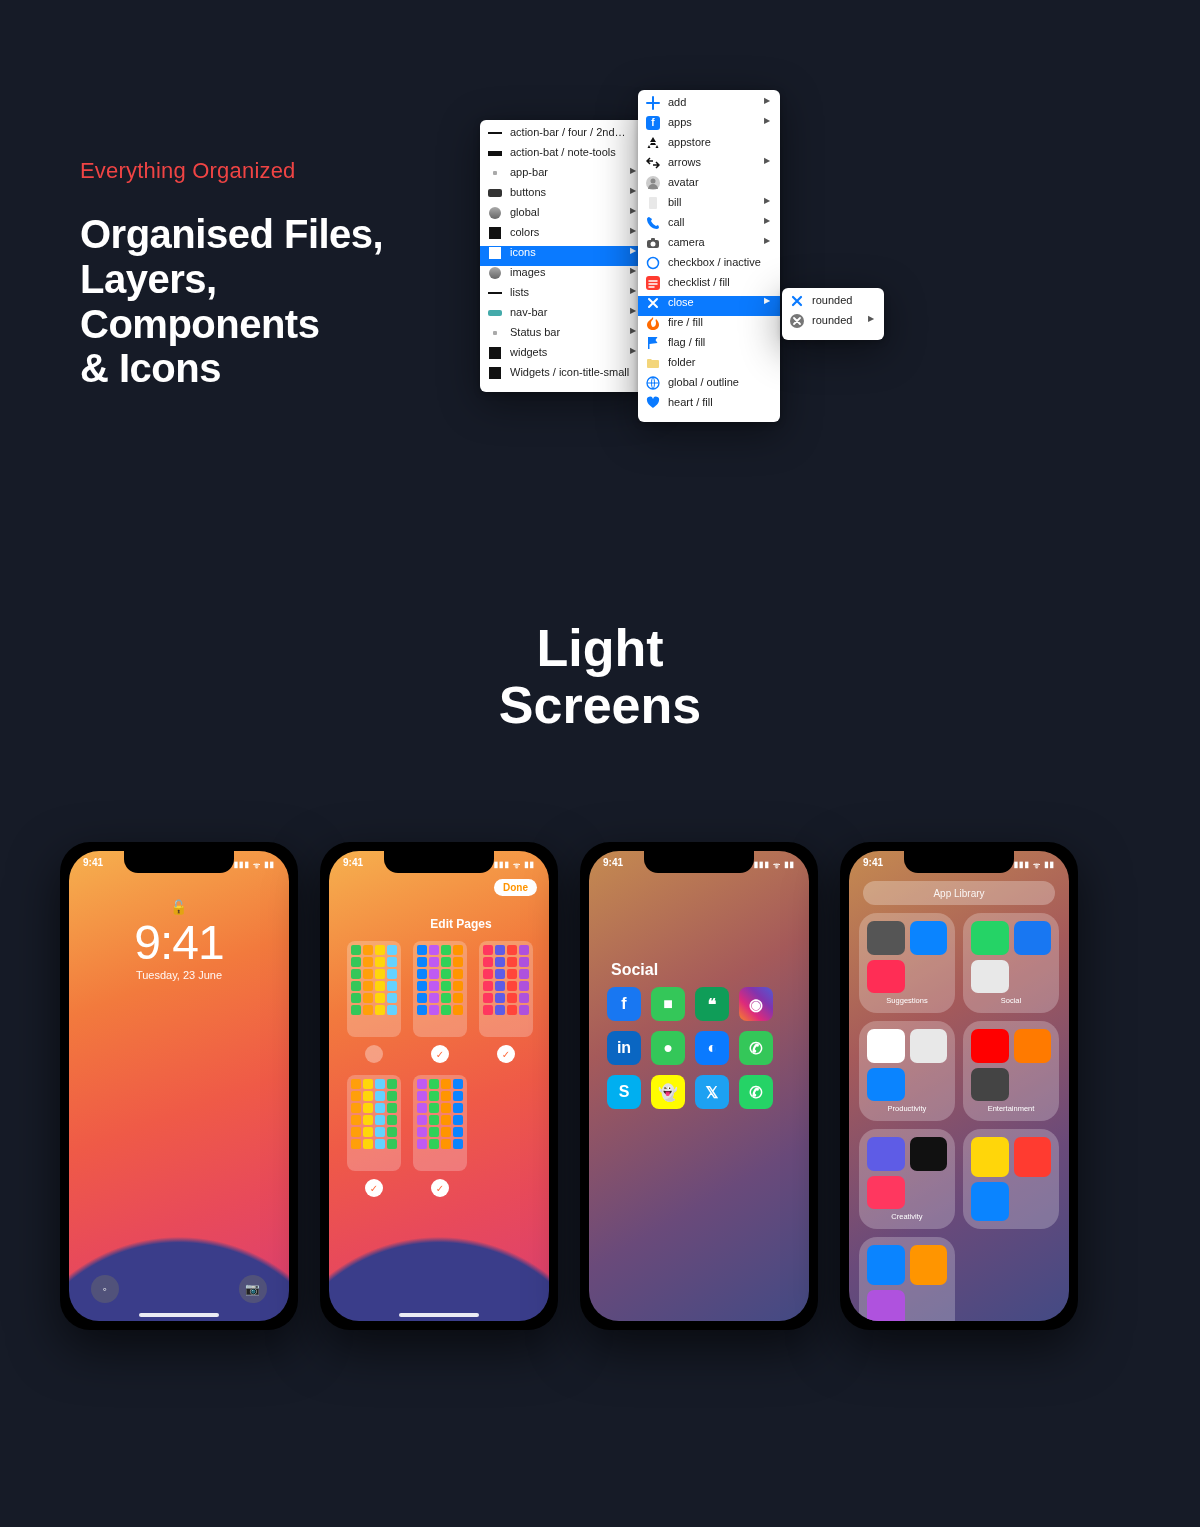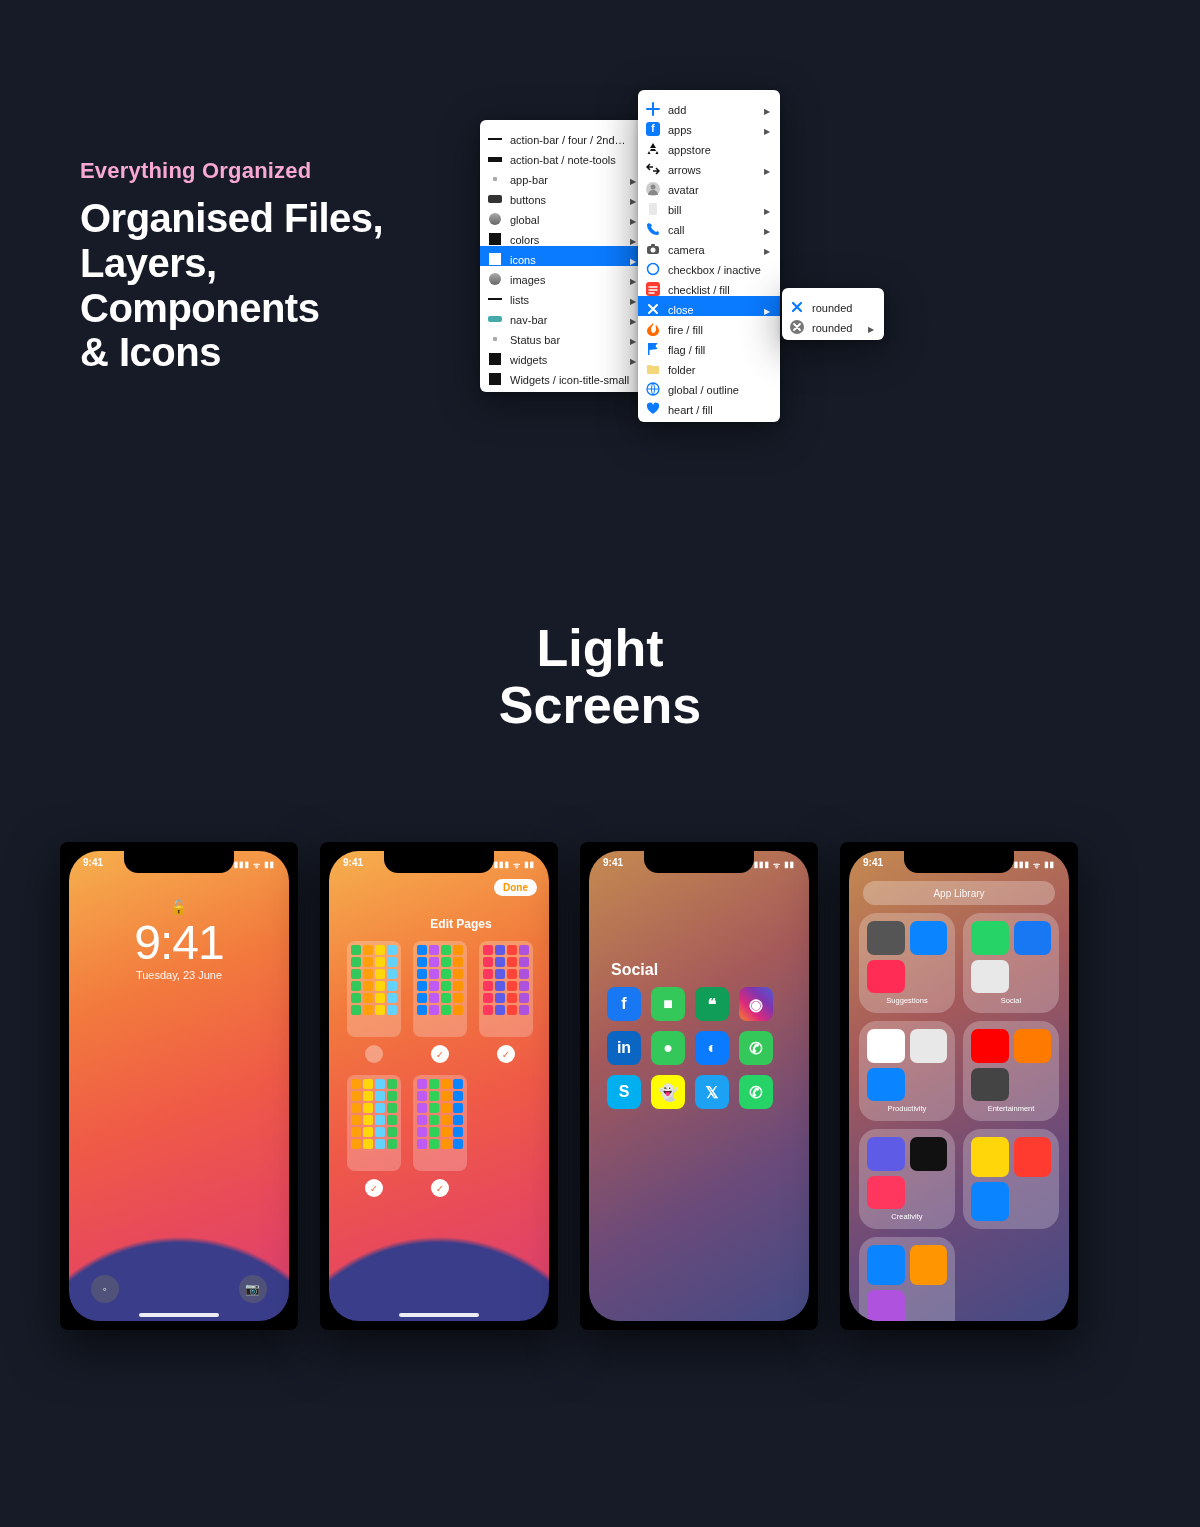--- a/index.html
+++ b/index.html
@@ -8,31 +8,31 @@
   font-family: -apple-system, BlinkMacSystemFont, "Segoe UI", Helvetica, Arial, sans-serif;
   width: 1200px;
   height: 1527px;
   position: relative;
   overflow: hidden;
   color: #fff;
 }
 
 
 .hero-text { position: absolute; left: 80px; top: 158px; }
-.eyebrow { font-size: 22px; font-weight: 700; color: #f9a8d4; letter-spacing: 0.2px; margin-bottom: 12px; }
+.eyebrow { font-size: 22px; font-weight: 400; color: #ef4444; letter-spacing: 0.2px; margin-bottom: 28px; }
 .headline { font-size: 40px; font-weight: 700; line-height: 1.12; letter-spacing: -0.5px; }
 
 
 .panel {
   position: absolute; background: #fff; border-radius: 6px;
   box-shadow: 0 10px 40px rgba(0,0,0,.45), 0 2px 6px rgba(0,0,0,.25);
   color: #222; font-size: 11px;
 }
 .panel-row {
-  display: flex; align-items: flex-end; height: 20px; padding: 0 8px; position: relative;
+  display: flex; align-items: flex-start; height: 20px; padding: 0 8px; position: relative;
 }
 .panel-row.selected { background: #0a7aff; color: #fff; }
 .row-icon { width: 14px; height: 14px; display: flex; align-items: center; justify-content: center; margin-right: 8px; flex: none; }
 .row-icon svg { width: 14px; height: 14px; }
 .row-label { flex: 1; white-space: nowrap; overflow: hidden; text-overflow: ellipsis; }
 .row-arrow { width: 8px; color: #555; font-size: 8px; }
 .panel-row.selected .row-arrow { color: #fff; }
 
 .panel1 { left: 480px; top: 120px; width: 166px; padding: 6px 0; }
 .panel2 { left: 638px; top: 90px; width: 142px; padding: 6px 0; }
@@ -50,21 +50,21 @@
 
 
 .section2-heading {
   position: absolute; top: 620px; left: 0; right: 0;
   text-align: center; font-size: 52px; font-weight: 700; line-height: 1.1;
 }
 
 
 .phones { position: absolute; left: 60px; top: 842px; display: flex; gap: 22px; }
 .phone {
-  width: 238px; height: 488px; background: #000; border-radius: 8px; position: relative;
+  width: 238px; height: 488px; background: #000; border-radius: 30px; position: relative;
   box-shadow: 0 18px 50px rgba(0,0,0,.6);
 }
 .phone::before {
   content: ""; position: absolute; inset: 3px; border-radius: 35px;
   background: #000;
 }
 .screen {
   position: absolute; inset: 9px; border-radius: 30px; overflow: hidden;
 }
 .notch {

